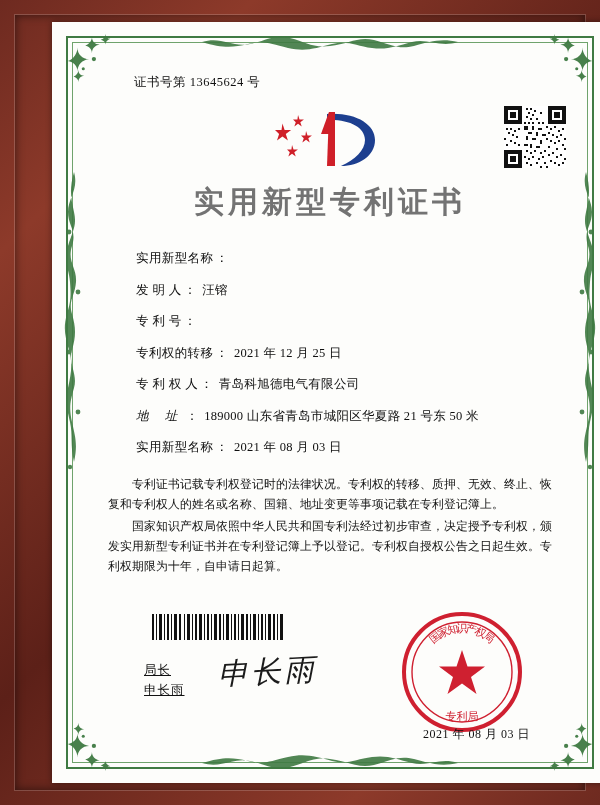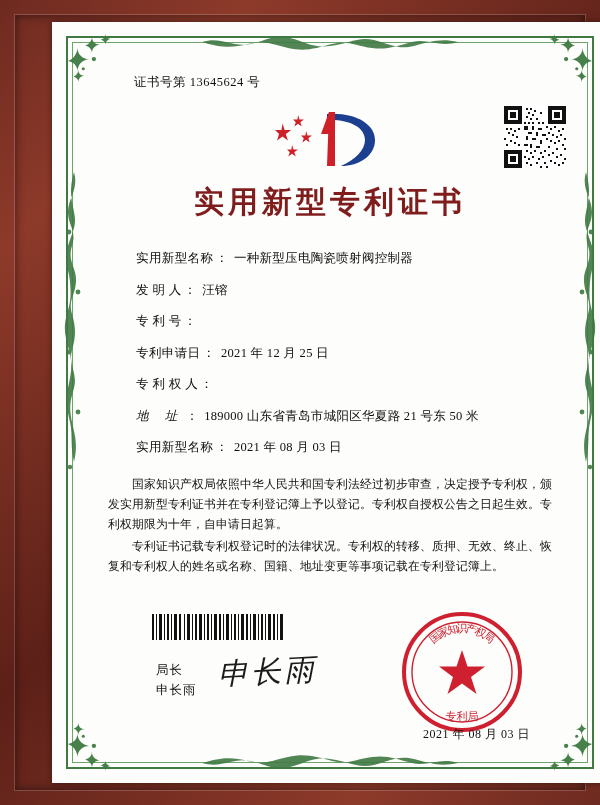--- a/index.html
+++ b/index.html
@@ -116,21 +116,21 @@
   .qr svg { display: block; width: 100%; height: 100%; }
 
   .title {
     position: absolute;
     top: 108px;
     width: 100%;
     text-align: center;
     font-size: 30px;
     font-weight: bold;
     letter-spacing: 4px;
-    color: #7f1d1d;
+    color: #737373;
     font-family: "Liberation Serif", serif;
   }
 
   .fields {
     position: absolute;
     top: 176px;
     left: 36px;
     width: 400px;
   }
   .field-row {
@@ -167,26 +167,27 @@
     position: absolute;
     left: 52px;
     top: 540px;
     width: 132px;
     height: 26px;
   }
   .barcode svg { width: 100%; height: 100%; display:block; }
 
   .sign-block {
     position: absolute;
-    left: 56px;
+    left: 44px;
     top: 586px;
     font-size: 12.5px;
     color: #111;
     line-height: 20px;
     letter-spacing: 1px;
+    text-decoration: underline;
   }
 
   .handwriting {
     position: absolute;
     left: 118px;
     top: 578px;
     font-size: 30px;
     color: #1b1b1b;
     font-family: "Liberation Serif", serif;
     font-style: italic;
@@ -410,62 +411,62 @@
       </svg>
     </div>
 
     <div class="title">实用新型专利证书</div>
 
     <div class="fields">
 
       <div class="field-row">
         <span class="field-label">实用新型名称</span>
         <span class="field-colon">：</span>
-        <span class="field-value">一种新型压电陶瓷喷射阀控制器</span>
       </div>
 
       <div class="field-row">
         <span class="field-label">发 明 人</span>
         <span class="field-colon">：</span>
         <span class="field-value">汪镕</span>
       </div>
 
       <div class="field-row">
         <span class="field-label">专 利 号</span>
         <span class="field-colon">：</span>
       </div>
 
       <div class="field-row">
-        <span class="field-label">专利申请日</span>
+        <span class="field-label">专利权的转移</span>
         <span class="field-colon">：</span>
         <span class="field-value">2021 年 12 月 25 日</span>
       </div>
 
       <div class="field-row">
         <span class="field-label">专 利 权 人</span>
         <span class="field-colon">：</span>
+        <span class="field-value">青岛科旭德电气有限公司</span>
       </div>
 
       <div class="field-row">
         <span class="field-label spaced">地 址</span>
         <span class="field-colon">：</span>
         <span class="field-value">189000 山东省青岛市城阳区华夏路 21 号东 50 米</span>
       </div>
 
       <div class="field-row">
         <span class="field-label">实用新型名称</span>
         <span class="field-colon">：</span>
         <span class="field-value">2021 年 08 月 03 日</span>
       </div>
 
     </div>
 
     <div class="para">
+      <p>专利证书记载专利权登记时的法律状况。专利权的转移、质押、无效、终止、恢复和专利权人的姓名或名称、国籍、地址变更等事项记载在专利登记簿上。</p>
       <p>国家知识产权局依照中华人民共和国专利法经过初步审查，决定授予专利权，颁发实用新型专利证书并在专利登记簿上予以登记。专利权自授权公告之日起生效。专利权期限为十年，自申请日起算。</p>
-      <p>专利证书记载专利权登记时的法律状况。专利权的转移、质押、无效、终止、恢复和专利权人的姓名或名称、国籍、地址变更等事项记载在专利登记簿上。</p>
     </div>
 
     <div class="barcode">
       <svg viewBox="0 0 132 26" shape-rendering="crispEdges">
         <g fill="#111">
           <rect x="0" y="0" width="2" height="26"></rect>
             <rect x="4" y="0" width="1" height="26"></rect>
           <rect x="7" y="0" width="3" height="26"></rect>
             <rect x="12" y="0" width="1" height="26"></rect>
           <rect x="15" y="0" width="2" height="26"></rect>

